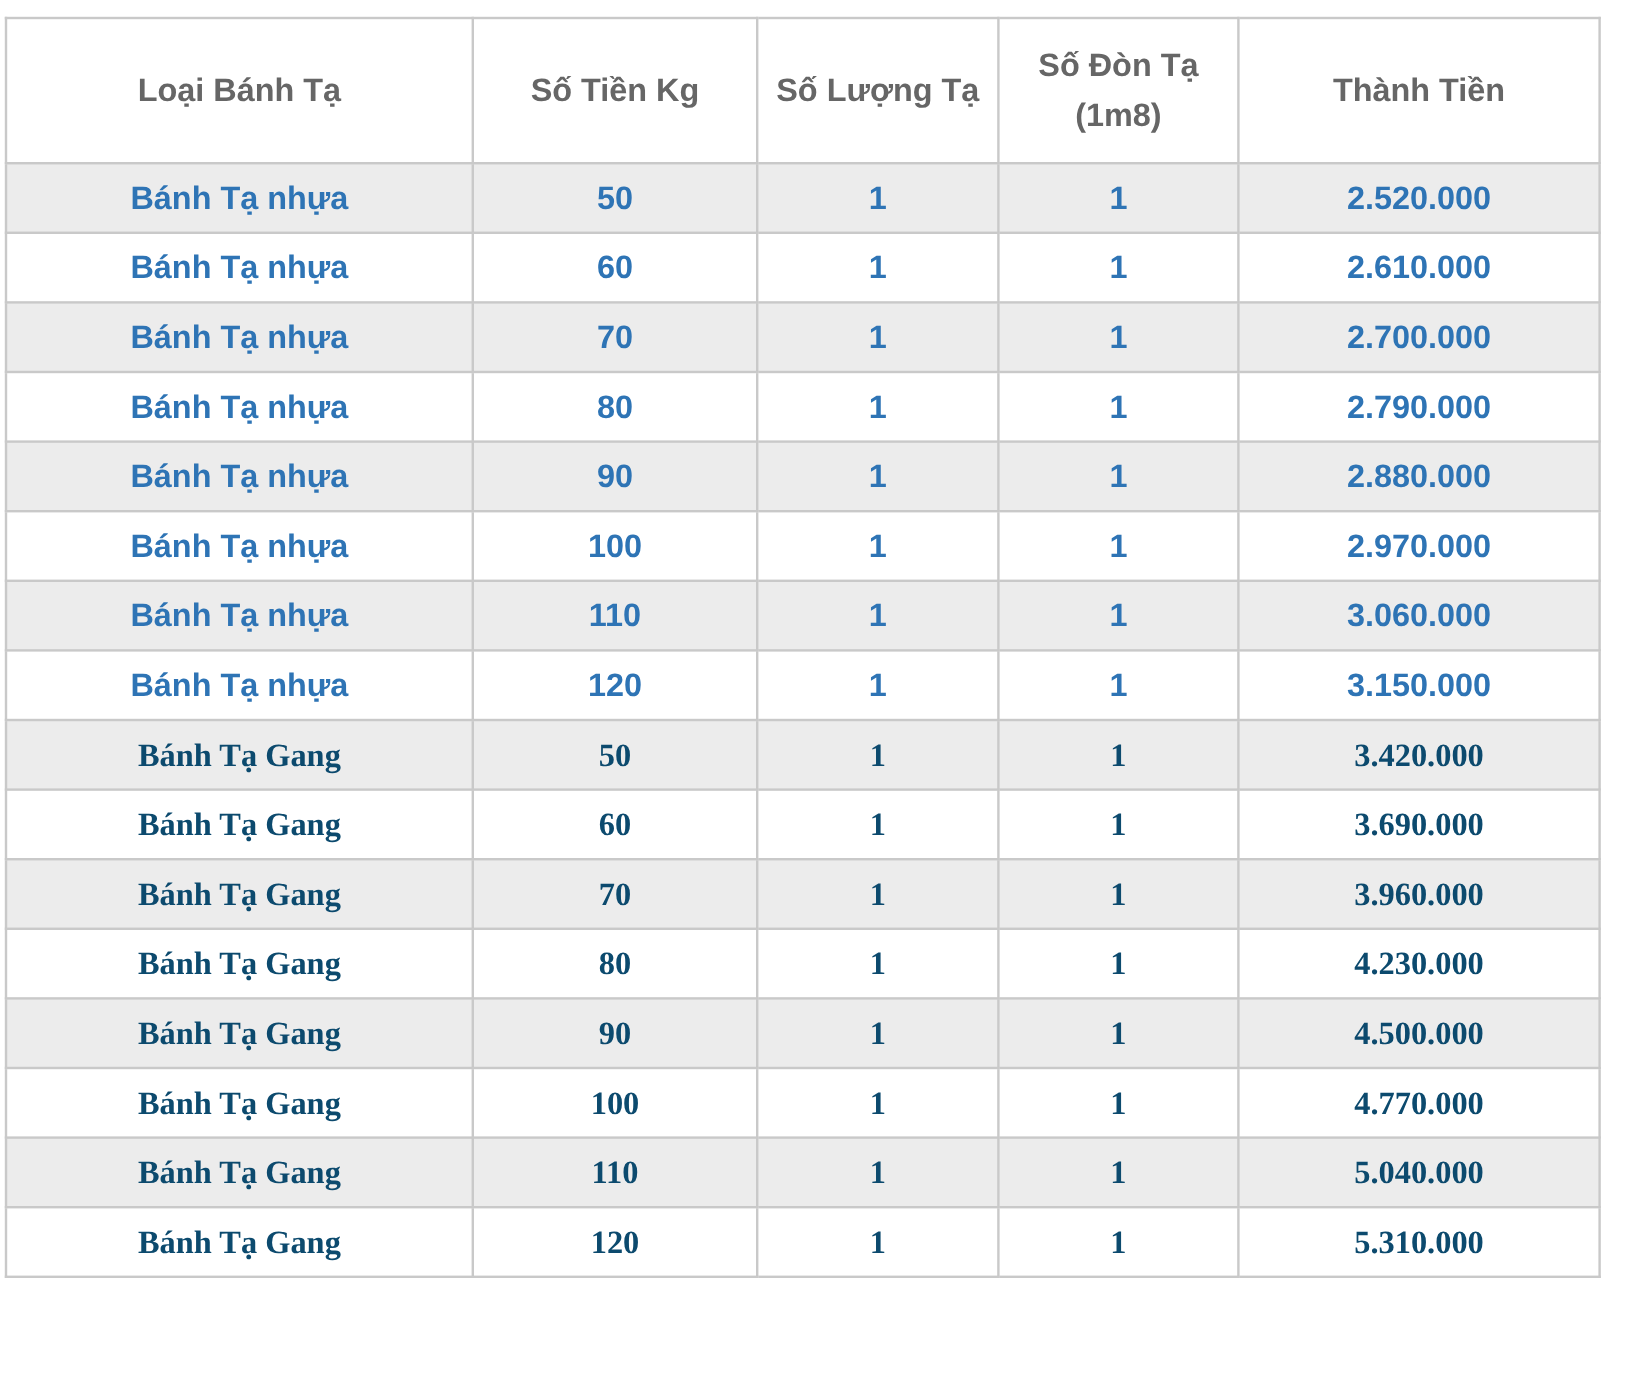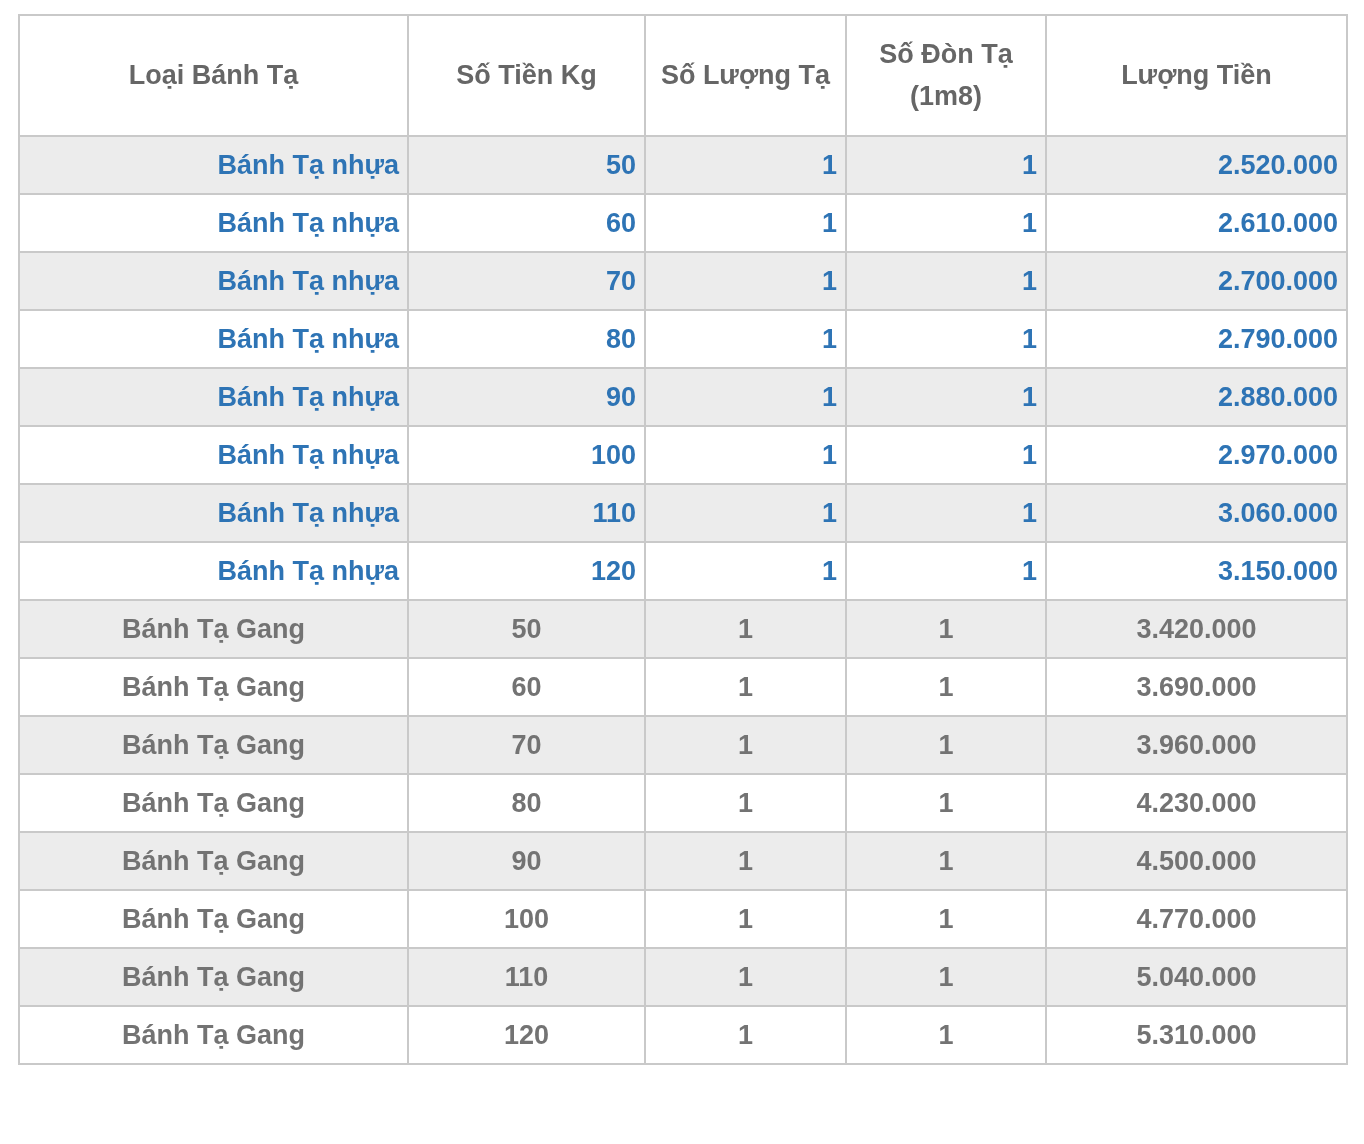--- a/index.html
+++ b/index.html
@@ -7,21 +7,21 @@
     padding: 0;
     background: #FFFFFF;
   }
   body {
     font-family: "Liberation Sans", sans-serif;
     width: 1364px;
     height: 1144px;
     box-sizing: border-box;
   }
   .page {
-    padding: 14px 18px;
+    padding: 14px 4px;
   }
   table.price-table {
     border-collapse: collapse;
     table-layout: fixed;
     width: 1328px;
   }
   .price-table th,
   .price-table td {
     border: 2px solid #C9C9C9;
     text-align: center;
@@ -40,45 +40,45 @@
   .price-table tbody td {
     height: 58px;
     font-size: 27px;
     background: #FFFFFF;
   }
   .price-table tbody tr:nth-child(odd) td {
     background: #ECECEC;
   }
   .price-table tbody tr.variant-nhua td {
     color: #2E74B5;
-    text-align: right;
   }
   .price-table tbody tr.variant-gang td {
-    color: #737373;
+    color: #0c4a6e;
+    font-family: Liberation Serif, serif;
   }
 </style>
 </head>
 <body>
 
 <div class="page">
   <table class="price-table">
     <colgroup>
       <col style="width:389px">
       <col style="width:237px">
       <col style="width:201px">
       <col style="width:200px">
       <col style="width:301px">
     </colgroup>
     <thead>
       <tr>
         <th>Loại Bánh Tạ</th>
         <th>Số Tiền Kg</th>
         <th>Số Lượng Tạ</th>
         <th>Số Đòn Tạ (1m8)</th>
-        <th>Lượng Tiền</th>
+        <th>Thành Tiền</th>
       </tr>
     </thead>
     <tbody id="table-body">
         <tr class="variant-nhua">
     <td>Bánh Tạ nhựa</td>
     <td>50</td>
     <td>1</td>
     <td>1</td>
     <td>2.520.000</td>
   </tr>

